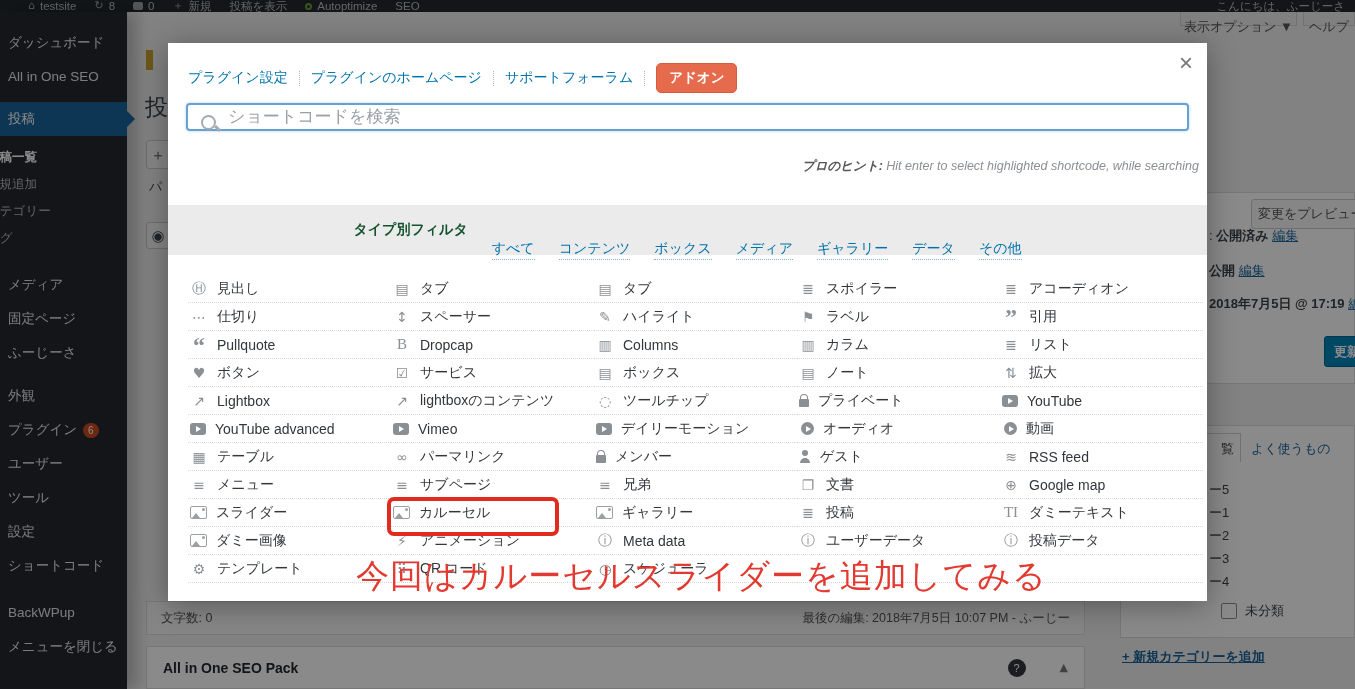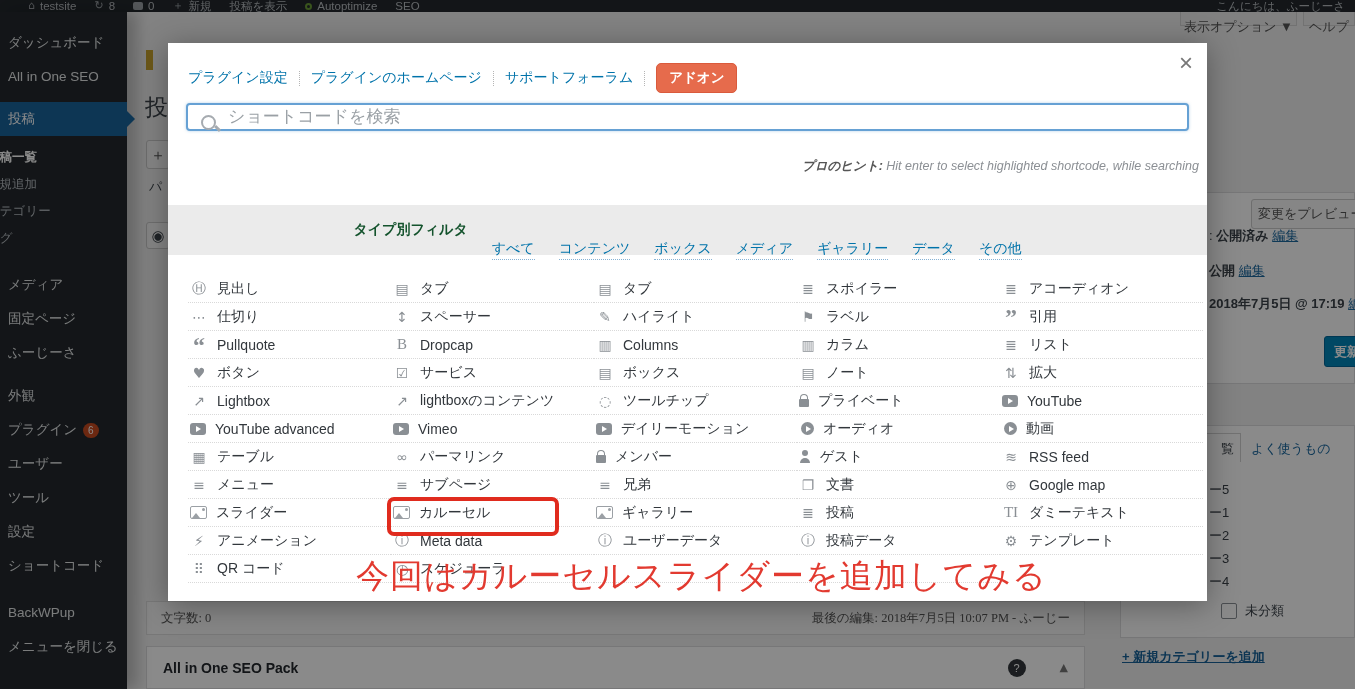--- a/index.html
+++ b/index.html
@@ -54,21 +54,21 @@
   .cat-tab-link{position:absolute;left:130px;top:14px;color:#1c69a0;font-size:13px;cursor:pointer;}
   #cat-list{list-style:none;margin:0;padding:0;position:absolute;left:88px;top:52px;}
   #cat-list li{height:23px;line-height:23px;font-size:13px;color:#3c434a;}
   .uncat-row{position:absolute;left:100px;top:176px;display:flex;align-items:center;gap:8px;
       font-size:13px;color:#3c434a;}
   .cbx{width:14px;height:14px;border:1px solid #8a8f94;border-radius:2px;background:#fff;display:inline-block;}
   .add-cat{position:absolute;left:1122px;top:648px;color:#18639a;font-size:13px;font-weight:bold;
       text-decoration:underline;cursor:pointer;}
   .editor-bottom{position:absolute;left:146px;top:601px;width:939px;height:33px;background:#f7f7f7;
       border:1px solid #dddddd;box-sizing:border-box;display:flex;justify-content:space-between;
-      align-items:center;padding:16px 14px;font-size:12.5px;color:#555;font-family:Liberation Serif, serif;}
+      align-items:center;padding:16px 14px;font-size:12.5px;color:#555;}
   .seo-box{position:absolute;left:146px;top:646px;width:939px;height:43px;background:#ffffff;
       border:1px solid #dcdcde;box-sizing:border-box;display:flex;align-items:center;padding:0 16px;
       font-size:14px;color:#23282d;}
   .q-badge{margin-left:auto;width:18px;height:18px;border-radius:50%;background:#32373c;color:#fff;
       font-size:11px;line-height:18px;text-align:center;margin-right:34px;cursor:pointer;}
   .tgl{color:#777;font-size:11px;cursor:pointer;font-family:"DejaVu Sans",sans-serif;}
   
   .overlay{position:absolute;inset:0;background:rgba(0,0,0,0.46);z-index:10;}
   .modal{position:absolute;left:168px;top:43px;width:1039px;height:558px;background:#fff;z-index:20;
          box-shadow:0 4px 28px rgba(0,0,0,.35);}
@@ -445,20 +445,24 @@
         </div>
         <div class="cell">
           <span class="gi">≣</span>
           <span>投稿</span>
         </div>
         <div class="cell">
           <span class="gi serif">TI</span>
           <span>ダミーテキスト</span>
         </div>
         <div class="cell">
+          <span class="gi image"></span>
+          <span>ダミー画像</span>
+        </div>
+        <div class="cell">
           <span class="gi">⚡</span>
           <span>アニメーション</span>
         </div>
         <div class="cell">
           <span class="gi">ⓘ</span>
           <span>Meta data</span>
         </div>
         <div class="cell">
           <span class="gi">ⓘ</span>
           <span>ユーザーデータ</span>

